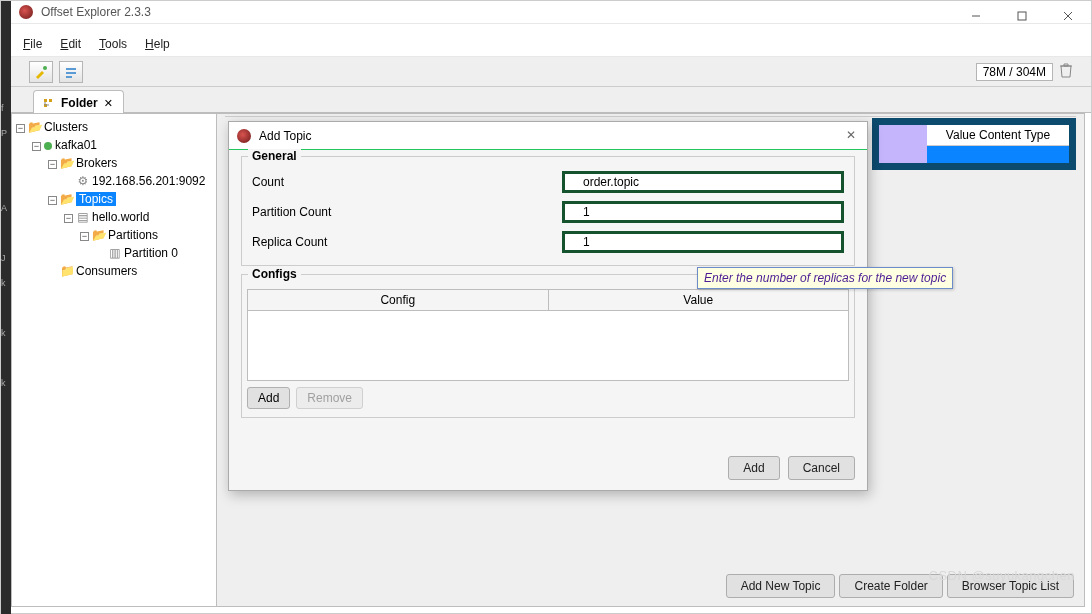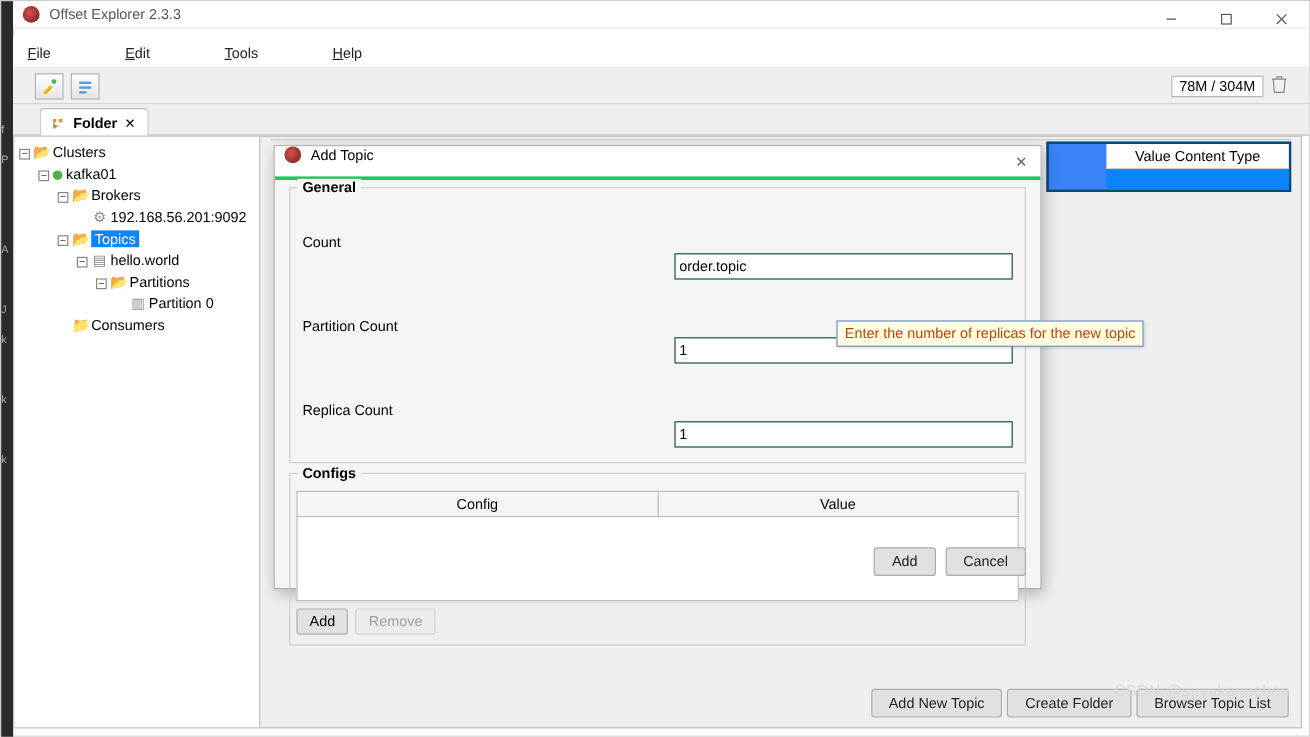--- a/index.html
+++ b/index.html
@@ -6,21 +6,21 @@
     body { font-family: "Microsoft YaHei", "Segoe UI", Tahoma, sans-serif; font-size: 12px; color: #000; background: #f0f0f0; overflow: hidden; }
     .window { position: relative; width: 1092px; height: 614px; background: #fff; border: 1px solid #ccc; }
     .leftbar-shadow { position: absolute; left: 0; top: 0; width: 10px; height: 614px; background: #2b2b2b; z-index: 0;}
     .leftbar-shadow .edge-l { position:absolute; left:0; top:95px; font-size:9px; color:#aaa; line-height:25px;}
     .titlebar { position: absolute; left: 10px; right: 0; top: 0; height: 23px; background: #fff; display: flex; align-items: center; border-bottom: 1px solid #e8e8e8;}
     .titlebar .app-icon { width: 14px; height: 14px; border-radius: 50%; background: radial-gradient(circle at 40% 40%, #d9534f, #6b1a1a); margin: 0 8px 0 8px; }
     .titlebar .title { font-size: 12px; color: #555; }
     .win-controls { position: absolute; right: 0; top: 0; display: flex; }
     .win-controls .wc { width: 46px; height: 30px; display: flex; align-items: center; justify-content: center; color: #555; font-size: 12px;}
     .wc svg { width: 10px; height: 10px; }
-    .menubar { position: absolute; left: 10px; right: 0; top: 30px; height: 26px; display: flex; align-items: center; padding-left: 12px; background: #fff; border-bottom: 1px solid #e8e8e8; gap: 44px;}
+    .menubar { position: absolute; left: 10px; right: 0; top: 30px; height: 26px; display: flex; align-items: center; padding-left: 12px; background: #fff; border-bottom: 1px solid #e8e8e8;}
     .menubar .menu-item { margin-right: 18px; font-size: 12px; color: #222; }
     .menubar .menu-item .u { text-decoration: underline; }
     .toolbar { position: absolute; left: 10px; right: 0; top: 56px; height: 30px; background: #efefef; border-bottom: 1px solid #ccc; display: flex; align-items: center; padding: 0 18px; }
     .toolbar .tb-btn { width: 24px; height: 22px; border: 1px solid #b5b5b5; background: linear-gradient(#fff,#e4e4e4); margin-right: 6px; display:flex; align-items:center; justify-content:center; }
     .toolbar .spacer { flex: 1; }
     .memory-box { border: 1px solid #b5b5b5; background: #fff; padding: 1px 6px; margin-right: 6px; font-size: 12px;}
     .trash-icon svg { width: 14px; height: 16px; }
     .tabrow { position: absolute; left: 10px; right: 0; top: 86px; height: 26px; background: #efefef; border-bottom: 1px solid #bdbdbd; padding-left: 22px;}
     .tab { position: relative; display: inline-flex; align-items: center; height: 26px; background: #fff; border: 1px solid #bdbdbd; border-bottom: 1px solid #fff; border-radius: 4px 4px 0 0; padding: 0 10px; top: 3px;}
     .tab .tab-icon { width: 12px; height: 10px; margin-right: 5px; }
@@ -35,45 +35,45 @@
     .tree .icon { display: inline-block; width: 14px; text-align:center; margin-right: 2px;}
     .tree .folder-open { color: #d4a017; }
     .tree .folder-closed { color: #d4a017; }
     .tree .green-dot { display:inline-block; width:8px; height:8px; background:#4caf50; border-radius:50%; margin-right:3px; vertical-align:middle;}
     .tree .gear { color: #888; }
     .tree .book { color: #888; }
     .tree .bars { color: #888; }
     .tree .node-sel { background: #0a84ff; color: #fff; padding: 0 3px; }
     .content-pane { flex: 1; position: relative; }
     .fixtop-border { position:absolute; left:8px; top:2px; right:8px; height:10px; border-top:1px solid #ccc;}
-    .ctx-header { position: absolute; right: 8px; top: 4px; width: 204px; border: 2px solid #0c4a6e; background: #3b82f6; padding-left: 48px;}
+    .ctx-header { position: absolute; right: 8px; top: 4px; width: 204px; border: 7px solid #0c4a6e; background: #c4b5fd; padding-left: 48px;}
     .ctx-header .th { text-align: center; font-size: 12px; border-bottom: 1px solid #ccc; padding: 3px 0; background: #fff;}
     .ctx-header .sel-row { height: 17px; background: #0a84ff; }
     .bottom-buttons { position: absolute; right: 10px; bottom: 8px; display: flex; gap: 4px;}
     .btn { border: 1px solid #adadad; background: #e1e1e1; padding: 4px 14px; font-size: 12px; border-radius: 3px; color: #222;}
     .dialog { position: absolute; left: 227px; top: 120px; width: 640px; height: 370px; background: #f5f5f5; border: 1px solid #aaa; box-shadow: 2px 4px 12px rgba(0,0,0,.25); z-index: 50;}
-    .dialog .dlg-title { height: 28px; display: flex; align-items: flex-start; padding-left: 8px; border-bottom: 3px solid #22c55e; background:#fff;}
+    .dialog .dlg-title { height: 28px; display: flex; align-items: center; padding-left: 8px; border-bottom: 1px solid #22c55e; background:#fff;}
     .dlg-title .app-icon2 { width: 14px; height: 14px; border-radius: 50%; background: radial-gradient(circle at 40% 40%, #d9534f, #6b1a1a); margin-right: 8px;}
     .dlg-title .dlg-x { position: absolute; right: 8px; top: 6px; width: 16px; height:16px; text-align:center; color:#666;}
     .dlg-body { padding: 6px 12px 10px 12px;}
     .fieldset { border: 1px solid #ccc; margin-bottom: 8px; position: relative; }
     .fieldset .legend { position: absolute; top: -8px; left: 6px; background: #f5f5f5; padding: 0 4px; font-weight: bold; font-size: 12px;}
     .fs-general { padding: 14px 10px 10px 10px; }
     .form-row { display: flex; align-items: center; margin-bottom: 8px; }
     .form-row .fr-label { width: 310px; font-size: 12px; }
-    .form-row input { flex: 1; border: 1px solid #14532d; padding: 2px 3px; font-size: 12px; height: 22px; margin-top: 40px; }
+    .form-row input { flex: 1; border: 3px solid #14532d; padding: 2px 18px; font-size: 12px; height: 22px; }
     .fs-configs { padding: 14px 5px 8px 5px; }
     .cfg-table { width: 100%; border-collapse: collapse; }
     .cfg-table th { border: 1px solid #bdbdbd; background: #f5f5f5; font-weight: normal; padding: 3px 0;}
     .cfg-body-blank { height: 70px; border: 1px solid #bdbdbd; border-top: none; background: #fff;}
     .cfg-btns { margin-top: 6px; display:flex; gap:6px;}
     .btn-small { border: 1px solid #b0b0b0; background: #e1e1e1; padding: 3px 10px; font-size: 12px; border-radius: 3px;}
     .btn-disabled { color: #a0a0a0; border-color: #d0d0d0; background: #ececec;}
     .dlg-footer { position: absolute; right: 12px; bottom: 10px; display: flex; gap: 8px;}
-    .tooltip { position: absolute; left: 696px; top: 266px; background: #ffffe1; border: 1px solid #6b8cc9; padding: 3px 6px; font-size: 12px; color: #c2410c; z-index: 100; box-shadow: 1px 1px 3px rgba(0,0,0,.2);}
+    .tooltip { position: absolute; left: 696px; top: 266px; background: #ffffe1; border: 1px solid #6b8cc9; padding: 3px 6px; font-size: 12px; color: #4c1d95; z-index: 100; box-shadow: 1px 1px 3px rgba(0,0,0,.2); font-style: italic;}
     .watermark { position:absolute; right: 16px; bottom: 30px; color: #d8d8d8; font-size: 13px; letter-spacing: 0.5px; z-index: 200; }
   </style>
 </head>
 <body>
 
 <div class="window">
 
   <div class="leftbar-shadow">
     <div class="edge-l">f<br>P<br>&nbsp;<br>&nbsp;<br>A<br>&nbsp;<br>J<br>k<br>&nbsp;<br>k<br>&nbsp;<br>k</div>
   </div>

